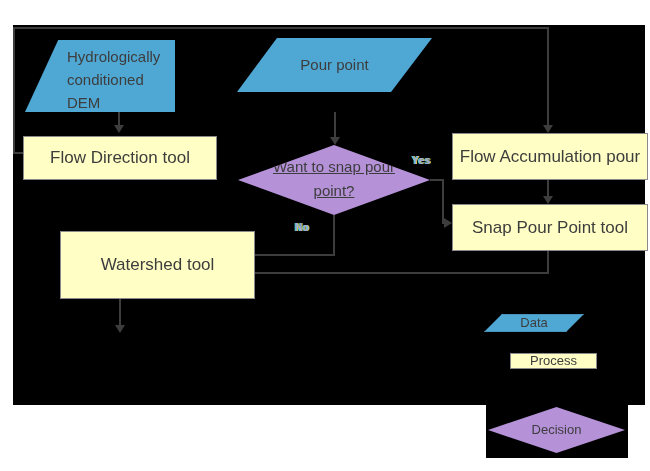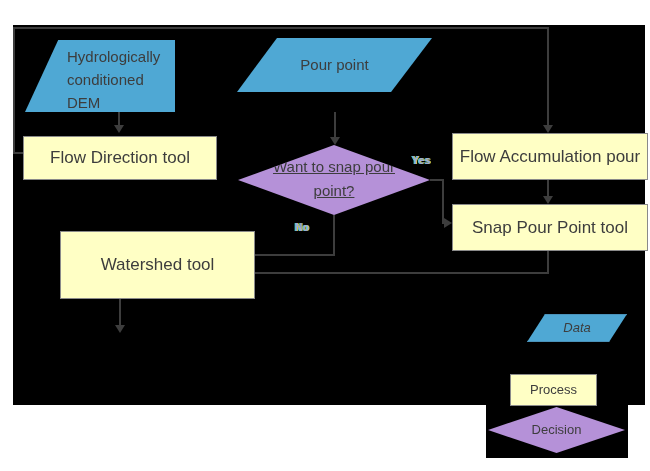--- a/index.html
+++ b/index.html
@@ -36,25 +36,25 @@
   .parafill{background:var(--data-fill);width:100%;height:100%;}
   
   .seg{position:absolute;background:var(--line);}
   .arr{position:absolute;width:0;height:0;}
   .arr-down{border-left:5px solid transparent;border-right:5px solid transparent;border-top:8px solid var(--line);}
   .arr-left{border-top:5px solid transparent;border-bottom:5px solid transparent;border-right:8px solid var(--line);}
   .arr-right{border-top:5px solid transparent;border-bottom:5px solid transparent;border-left:8px solid var(--line);}
   .edge-label{position:absolute;font-size:10px;font-weight:bold;letter-spacing:.5px;
               color:var(--edge-label);text-shadow:1px 0 0 #cfc94a,-1px 0 0 #49d0cf;}
   
-  #legend-data{left:527px;top:314px;width:100px;height:28px;clip-path:polygon(18% 0,100% 0,82% 100%,0 100%);font-style:italic;}
+  #legend-data{left:484px;top:314px;width:100px;height:18px;clip-path:polygon(18% 0,100% 0,82% 100%,0 100%);}
   #legend-data .parafill{border:1px solid var(--legend-data-border);}
   #legend-data .fill,#legend-process,#legend-decision .fill{font-size:13px;}
   #legend-data .fill{position:absolute;inset:0;}
-  #legend-process{left:510px;top:353px;width:87px;height:32px;margin-top:21px;}
+  #legend-process{left:510px;top:353px;width:87px;height:16px;}
   #legend-decision{left:488px;top:407px;width:137px;height:46px;clip-path:polygon(50% 0,100% 50%,50% 100%,0 50%);background:var(--decision-fill);}
 </style>
 </head>
 <body>
 
 <div id="stage">
   <div id="canvas"></div>
   <div id="decision-bg"></div>
 
   <div class="seg" style="left:14px;top:152px;width:9px;height:2px"></div>

